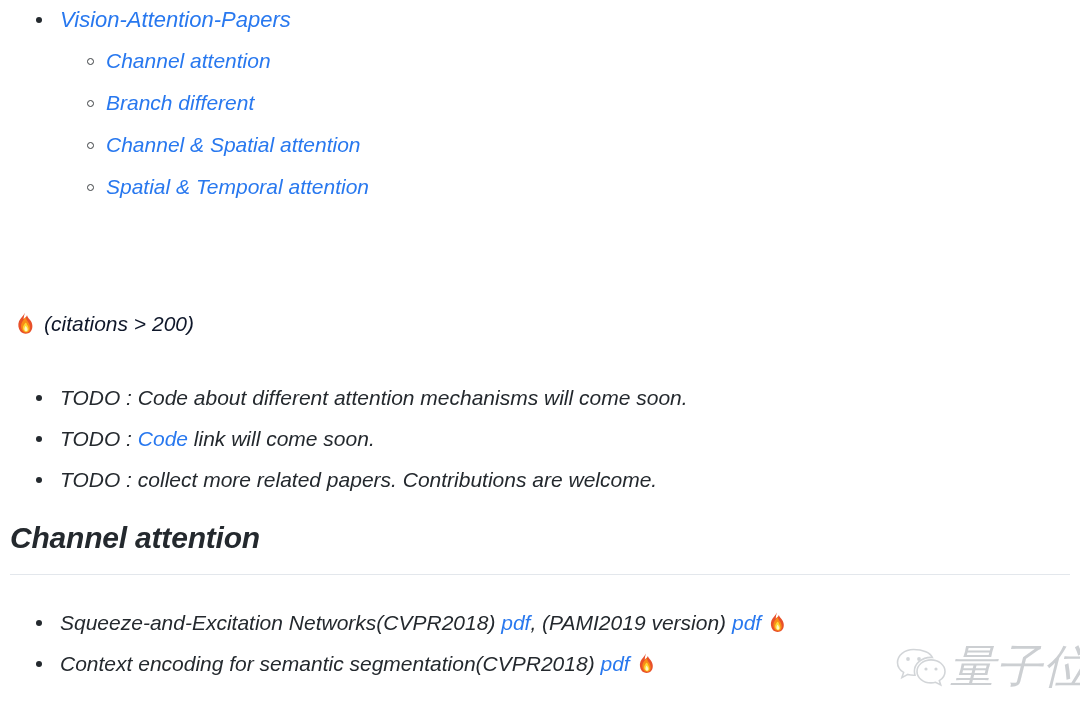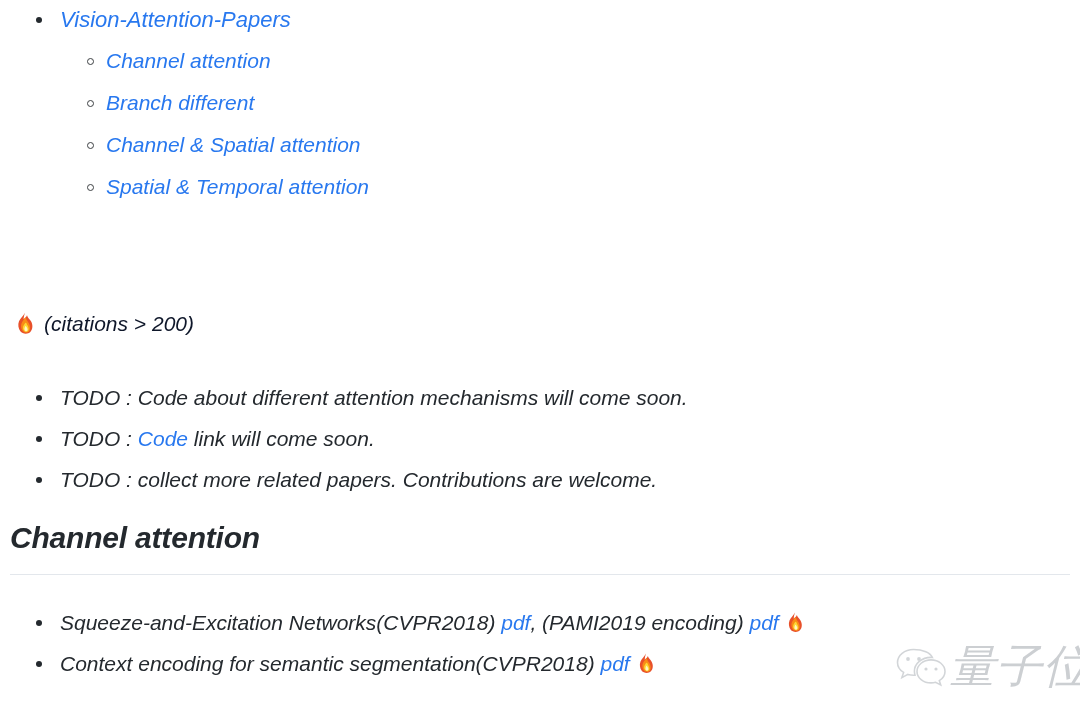--- a/index.html
+++ b/index.html
@@ -267,21 +267,21 @@
   </ul>
 
   <div class="section-head">Channel attention</div>
   <div class="section-rule"></div>
 
   <ul class="paper-list">
 
     <li class="paper-item">
       <span class="disc"></span>
       <span class="txt">Squeeze-and-Excitation Networks(CVPR2018)</span>
-      <a class="lnk" href="#">pdf</a><span class="txt">, (PAMI2019 encoding)</span>
+      <a class="lnk" href="#">pdf</a><span class="txt">, (PAMI2019 version)</span>
       <a class="lnk" href="#">pdf</a>
       <svg class="fire small" viewBox="0 0 32 36">
         <path d="M16 1 C13 7 9 9 7 14 C5 19 6 25 9 29 C12 33 20 34 24 30 C28 26 28 19 25 14 C23 10.5 20 9 19 5 C18 8 16 9 14 11 C14 7 15 4 16 1 Z" fill="#e8502a"></path>
         <path d="M16.5 8 C14.5 12 11.5 14 10.5 18 C9.5 22 10.5 26.5 13 29 C15.5 31.5 20.5 31.5 22.5 28.5 C24.5 25.5 24 20.5 21.5 16.5 C20 14 18 12 17.5 9 Z" fill="#f98c16"></path>
         <path d="M16.5 16 C15 18.5 13.5 20 13 22.5 C12.5 25.5 14 28.5 16.5 29.5 C19 30.5 21.5 28.5 21.5 25.5 C21.5 22 19 19.5 18 16.5 Z" fill="#fdd835"></path>
         <path d="M16.8 21 C15.9 22.6 15.2 23.6 15.1 25.2 C15 27 16 28.6 17.4 28.8 C18.9 29 20 27.6 19.8 25.8 C19.6 23.9 18 22.8 17.4 21 Z" fill="#fff6c4"></path>
       </svg>
     </li>
 
 

